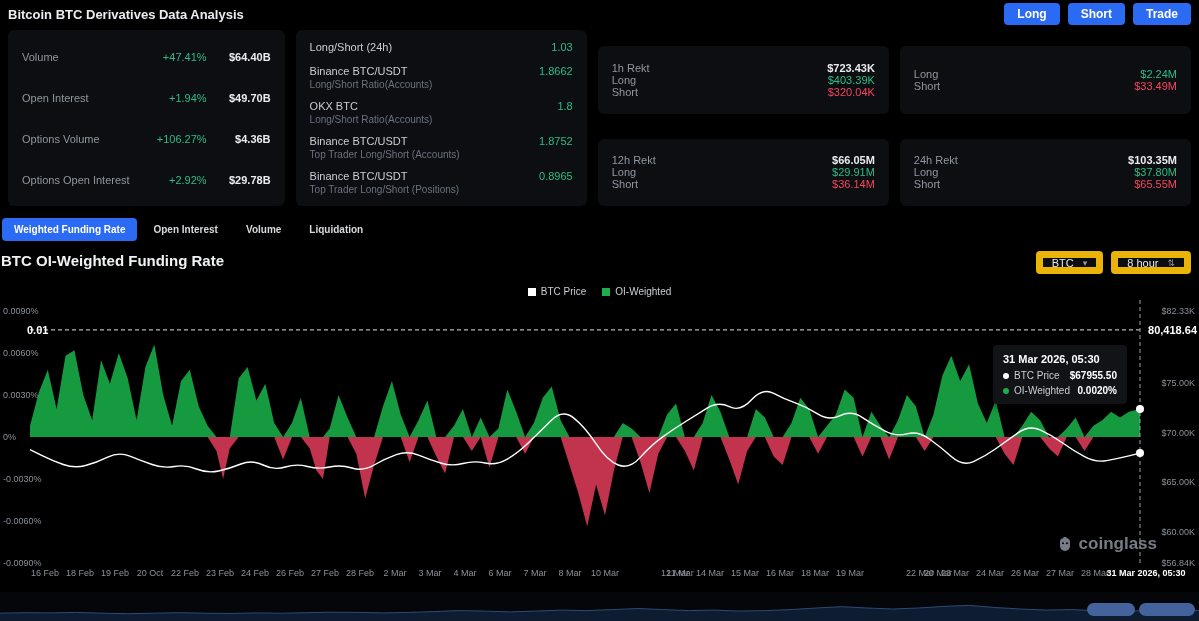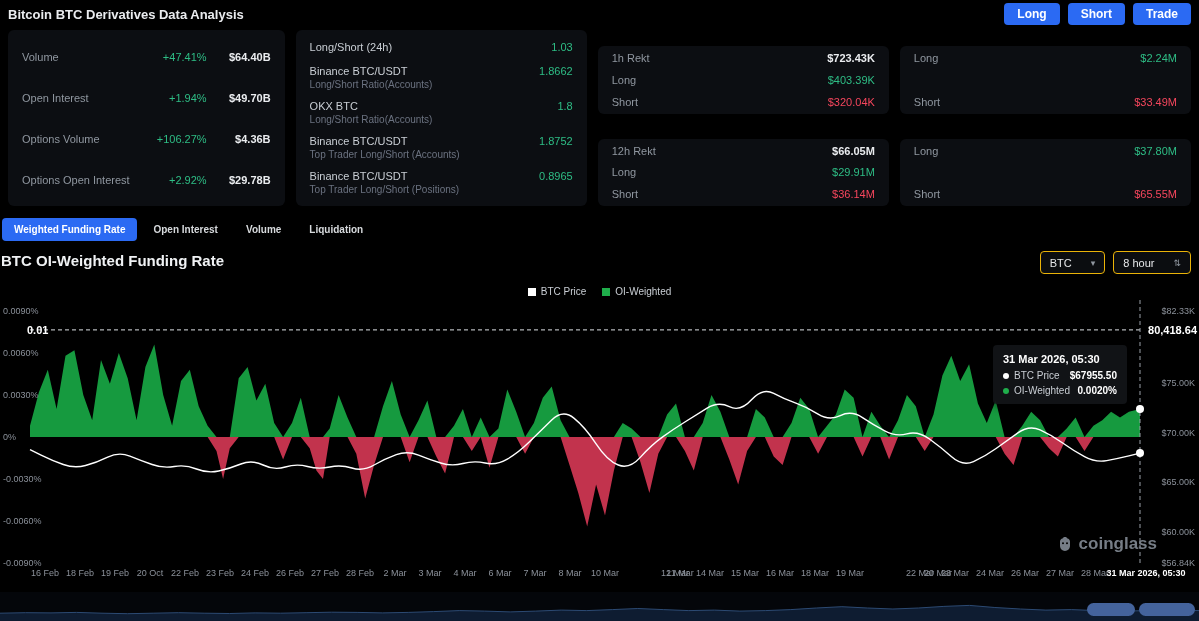--- a/index.html
+++ b/index.html
@@ -11,21 +11,21 @@
   .page{position:relative;width:1199px;height:621px;background:#000;overflow:hidden;}
 
   .header{position:absolute;top:0;left:0;right:0;height:28px;display:flex;align-items:center;padding:5px 8px;}
   .header-title{font-size:13px;font-weight:bold;color:#eaecef;}
   .header-actions{margin-left:auto;display:flex;gap:8px;}
   .hbtn{background:var(--accent);color:#fff;font-size:12px;font-weight:bold;border:none;border-radius:4px;padding:4px 13px;cursor:pointer;font-family:inherit;}
 
   .panels{position:absolute;top:30px;left:8px;right:8px;height:176px;display:grid;grid-template-columns:0.95fr 1fr 1fr 1fr;gap:11px;}
   .panel{background:#0c0e12;border-radius:6px;padding:6px 14px;display:flex;flex-direction:column;justify-content:space-around;}
   .col{display:flex;flex-direction:column;gap:9px;}
-  .rekt-card{background:#0c0e12;border-radius:6px;padding:6px 14px;flex:1;display:flex;flex-direction:column;justify-content:space-between;margin-top:16px;}
+  .rekt-card{background:#0c0e12;border-radius:6px;padding:6px 14px;flex:1;display:flex;flex-direction:column;justify-content:center;margin-top:16px;}
 
   .mrow{display:flex;align-items:center;font-size:11px;}
   .lbl{color:#9097a0;}
   .chg{margin-left:auto;color:var(--green);text-align:right;}
   .val{width:64px;text-align:right;color:#eaecef;font-weight:bold;}
 
   .rrow{display:flex;align-items:flex-start;font-size:11px;gap:47px;}
   .rl{display:flex;flex-direction:column;gap:2px;}
   .rl .lbl{color:#c9ced4;}
   .sub{color:#6b7280;font-size:10px;}
@@ -35,21 +35,21 @@
   .wval{margin-left:auto;color:#eaecef;font-weight:bold;}
   .gv{margin-left:auto;color:var(--green);}
   .rv{margin-left:auto;color:var(--red);}
 
   .tabs{position:absolute;top:218px;left:2px;display:flex;gap:4px;align-items:center;}
   .tab{font-size:10px;font-weight:bold;color:#d7dadd;padding:6px 12px;border-radius:4px;cursor:pointer;}
   .tab.active{background:var(--accent);color:#fff;}
 
   .chart-title{position:absolute;top:252px;left:1px;font-size:15px;font-weight:bold;color:#f0f2f4;}
   .chart-controls{position:absolute;top:251px;right:8px;display:flex;gap:8px;}
-  .sel{height:23px;border:1px solid #eab308;border-radius:4px;display:flex;align-items:center;gap:19px;padding:0 9px;color:#e6e8ea;font-size:11px;background:#0b0d10;cursor:pointer;}
+  .sel{height:23px;border:7px solid #eab308;border-radius:4px;display:flex;align-items:center;gap:9px;padding:0 9px;color:#e6e8ea;font-size:11px;background:#0b0d10;cursor:pointer;}
   .caret{color:#9097a0;font-size:9px;}
 
   .legend{position:absolute;top:286px;left:0;right:0;display:flex;justify-content:center;gap:16px;font-size:10px;color:#c9ced4;}
   .legend-item{display:flex;align-items:center;gap:5px;}
   .sq{width:8px;height:8px;display:inline-block;}
 
   #chart-area{position:absolute;top:300px;left:0;width:1199px;height:292px;}
   #chart-svg{position:absolute;top:0;left:0;}
   .tick{position:absolute;font-size:9px;color:#8b919a;white-space:nowrap;}
   .tick.left{left:3px;}
@@ -186,20 +186,24 @@
         <div class="rk-row">
             <span class="lbl">Long</span>
             <span class="gv">$2.24M</span>
           </div>
         <div class="rk-row">
             <span class="lbl">Short</span>
             <span class="rv">$33.49M</span>
           </div>
       </div>
       <div class="rekt-card">
+        <div class="rk-head">
+            <span class="lbl">24h Rekt</span>
+            <span class="wval">$103.35M</span>
+          </div>
         <div class="rk-row">
             <span class="lbl">Long</span>
             <span class="gv">$37.80M</span>
           </div>
         <div class="rk-row">
             <span class="lbl">Short</span>
             <span class="rv">$65.55M</span>
           </div>
       </div>
     </div>

